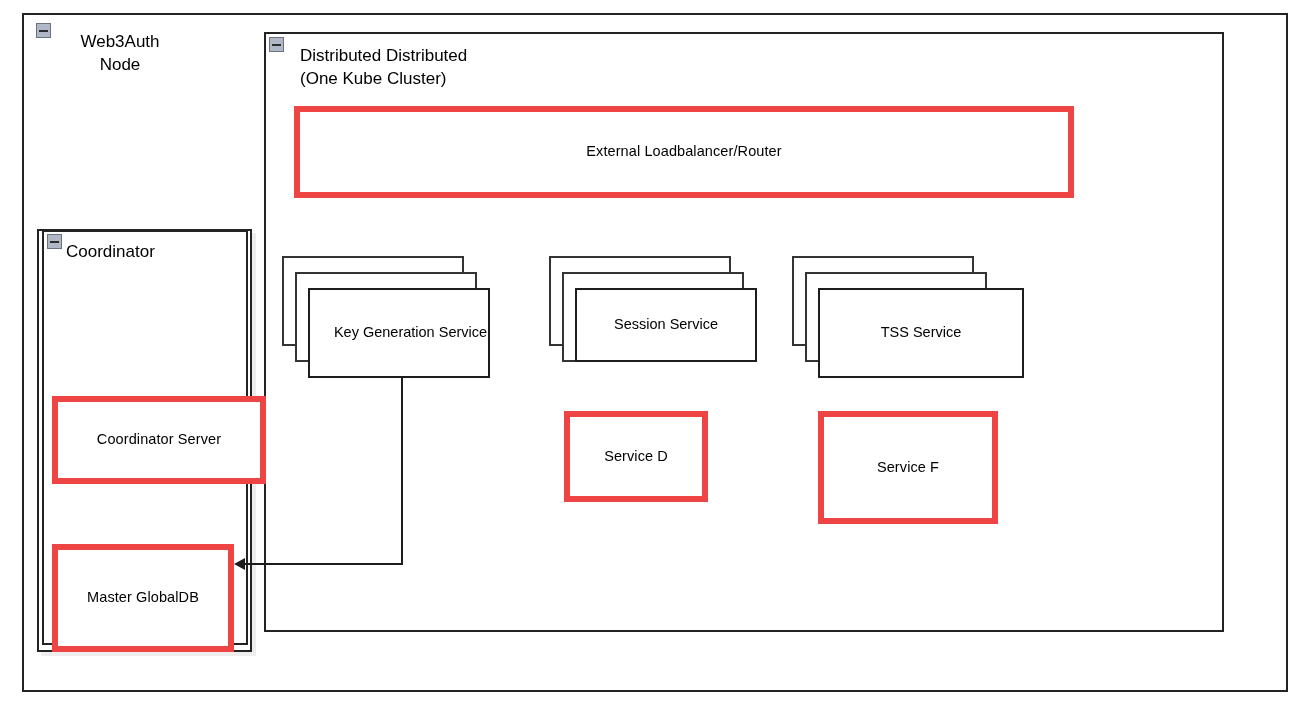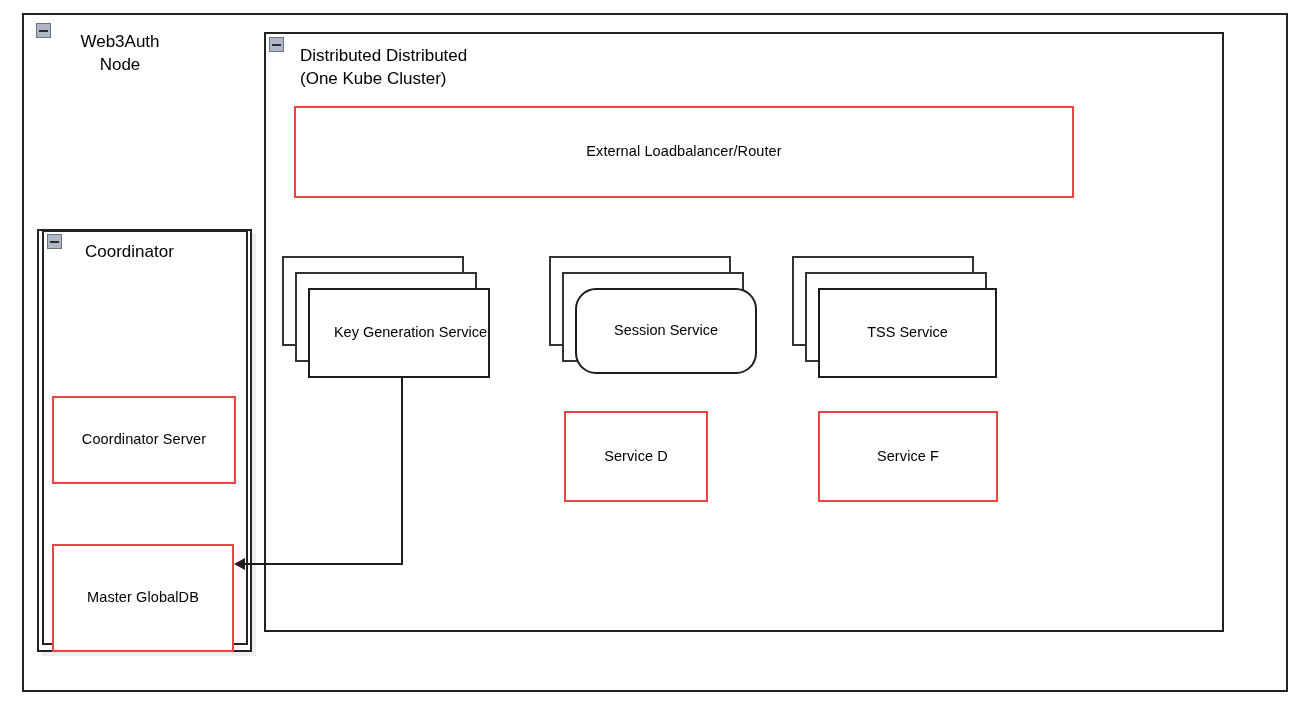--- a/index.html
+++ b/index.html
@@ -24,21 +24,21 @@
 
   
   .container-box {
     background: #ffffff;
     border: 2px solid #232323;
   }
 
   
   .node-box {
     background: #ffffff;
-    border: 2px solid #ef4444;
+    border: 6px solid #ef4444;
     display: flex;
     align-items: center;
     justify-content: center;
     text-align: center;
     font-size: 14.5px;
     color: #000000;
     line-height: 1.32;
     letter-spacing: 0.1px;
   }
 
@@ -88,21 +88,20 @@
   .container-title {
     position: absolute;
     font-size: 17px;
     color: #000000;
     line-height: 1.35;
     text-align: center;
     white-space: pre-line;
   }
   .title-left {
     text-align: left;
-    margin-left: 19px;
   }
 
   
   .coord-shadow {
     position: absolute;
     background: #eeeeee;
   }
   .coord-outer {
     position: absolute;
     background: #ffffff;
@@ -156,45 +155,45 @@
   <div class="stack" style="left:282px; top:256px; width:210px; height:124px;">
     <div class="layer" style="left:0px;  top:0px;  width:182px; height:90px;"></div>
     <div class="layer" style="left:13px; top:16px; width:182px; height:90px;"></div>
     <div class="front" style="left:26px; top:32px; width:182px; height:90px;padding-left:23px;">Key Generation
 Service</div>
   </div>
 
   <div class="stack" style="left:549px; top:256px; width:210px; height:124px;">
     <div class="layer" style="left:0px;  top:0px;  width:182px; height:90px;"></div>
     <div class="layer" style="left:13px; top:16px; width:182px; height:90px;"></div>
-    <div class="front" style="left:26px; top:32px; width:182px; height:86px;border-radius:21px;">Session Service</div>
+    <div class="front" style="left:26px; top:32px; width:182px; height:74px;">Session Service</div>
   </div>
 
   <div class="stack" style="left:792px; top:256px; width:210px; height:124px;">
     <div class="layer" style="left:0px;  top:0px;  width:182px; height:90px;"></div>
     <div class="layer" style="left:13px; top:16px; width:182px; height:90px;"></div>
-    <div class="front" style="left:26px; top:32px; width:179px; height:90px;">TSS Service</div>
+    <div class="front" style="left:26px; top:32px; width:206px; height:90px;">TSS Service</div>
   </div>
 
   <div class="abs node-box" style="left:564px; top:411px; width:144px; height:91px;">Service D</div>
 
-  <div class="abs node-box" style="left:818px; top:411px; width:180px; height:91px;">Service F</div>
+  <div class="abs node-box" style="left:818px; top:411px; width:180px; height:113px;">Service F</div>
 
   <div class="coord-shadow" style="left:41px; top:233px; width:215px; height:423px;"></div>
 
   <div class="coord-outer" style="left:37px; top:229px; width:215px; height:423px;"></div>
 
   <div class="coord-inner" style="left:42px; top:230px; width:206px; height:415px;"></div>
 
   <div class="collapse-icon" style="left:47px; top:234px;"></div>
 
   <div class="container-title title-left" style="left:66px; top:241px; width:160px;">Coordinator</div>
 
 
-  <div class="abs node-box" style="left:52px; top:396px; width:184px; height:88px;">Coordinator Server</div>
+  <div class="abs node-box" style="left:52px; top:396px; width:214px; height:88px;">Coordinator Server</div>
 
   <div class="abs node-box" style="left:52px; top:544px; width:182px; height:108px;">Master GlobalDB</div>
 
   <div class="edge-v" style="left:401px; top:378px; height:187px;"></div>
 
   <div class="edge-h" style="left:245px; top:563px; width:158px;"></div>
 
   <div class="arrow-left" style="left:234px; top:558px;"></div>
 
 </div>

